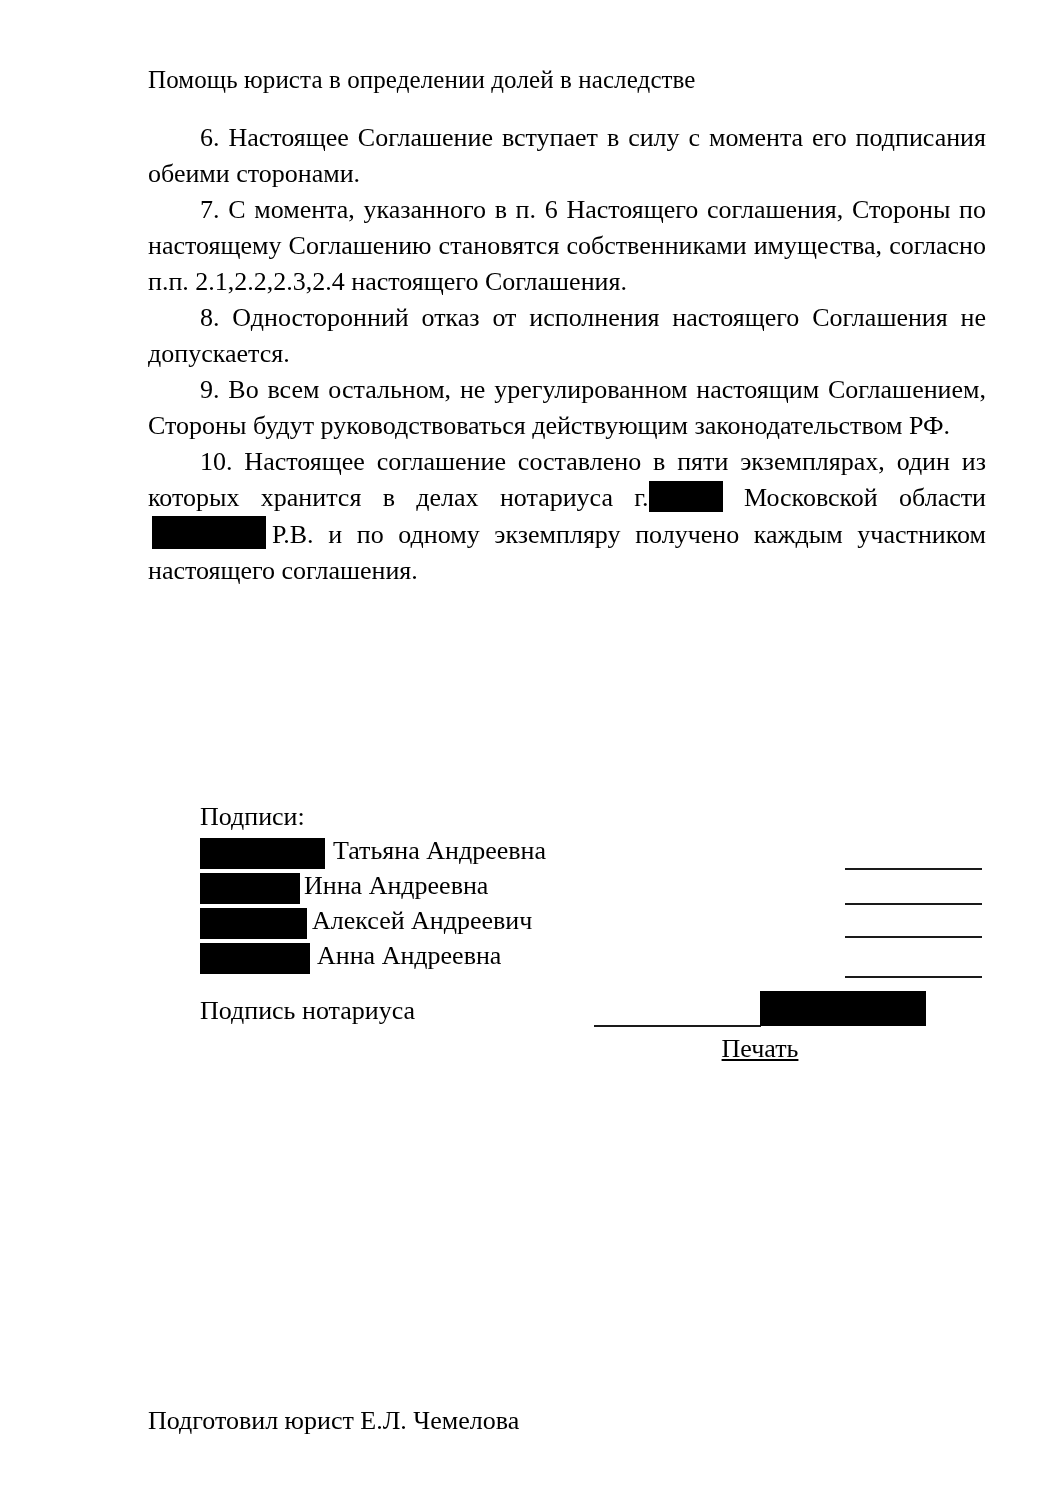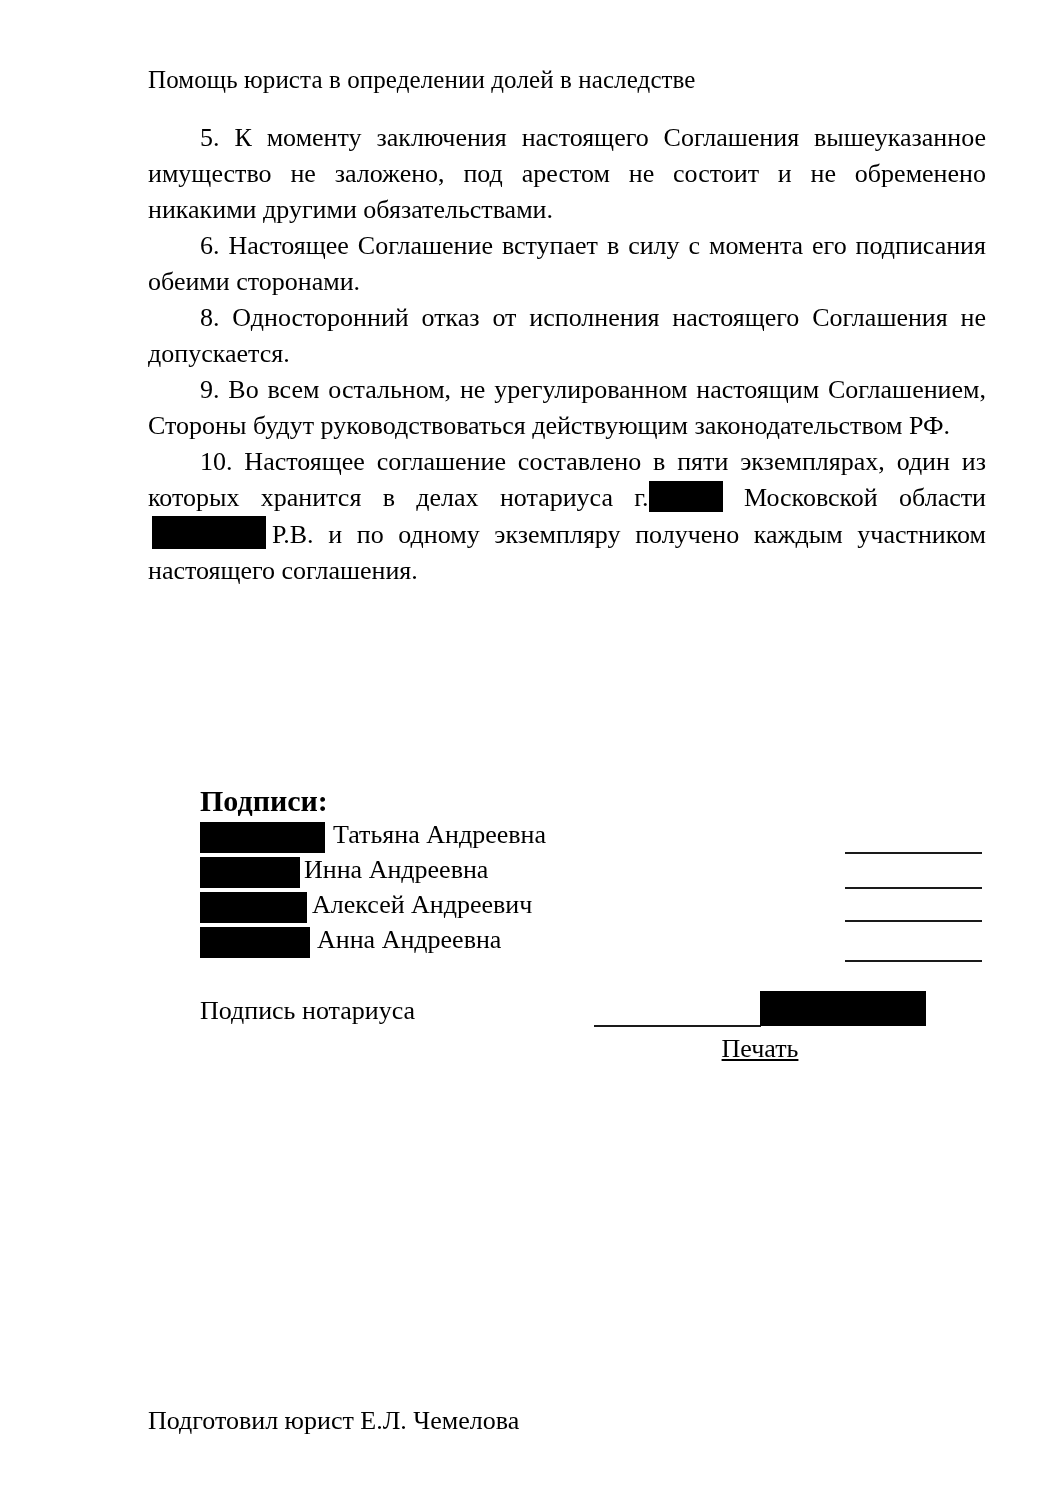--- a/index.html
+++ b/index.html
@@ -59,24 +59,24 @@
   .r-notary { width: 114px; height: 33px; margin: 0 6px 0 4px; }
 
   
   .sign-block {
     position: absolute;
     left: 200px;
     top: 786px;
     width: 786px;
   }
   .sign-title {
-    font-size: 30px;
+    font-size: 26px;
     line-height: 30px;
-    font-weight: bold;
-    margin: 0 0 4px 0;
+    font-weight: normal;
+    margin: 16px 0 4px 0;
   }
   .sign-row {
     position: relative;
     height: 35px;
   }
   .sign-redact {
     position: absolute;
     left: 0;
     top: 2px;
     height: 31px;
@@ -153,24 +153,24 @@
 </style>
 </head>
 <body>
 
 <div class="page">
 
   <div class="doc-header">Помощь юриста в определении долей в наследстве</div>
 
   <div class="body-block">
 
-    <p class="para">5. К моменту заключения настоящего Соглашения вышеуказанное имущество не заложено, под арестом не состоит и не обременено никакими другими обязательствами.</p>
 
     <p class="para">6. Настоящее Соглашение вступает в силу с момента его подписания обеими сторонами.</p>
 
+    <p class="para">7. С момента, указанного в п. 6 Настоящего соглашения, Стороны по настоящему Соглашению становятся собственниками имущества, согласно п.п. 2.1,2.2,2.3,2.4 настоящего Соглашения.</p>
 
     <p class="para">8. Односторонний отказ от исполнения настоящего Соглашения не допускается.</p>
 
     <p class="para">9. Во всем остальном, не урегулированном настоящим Соглашением, Стороны будут руководствоваться действующим законодательством РФ.</p>
 
     <p class="para"><span>10. Настоящее соглашение составлено в пяти экземплярах, один из которых хранится в делах нотариуса г.</span><span class="redact-inline r-city"></span> <span>Московской области</span><span class="redact-inline r-notary"></span><span>Р.В. и по одному экземпляру получено каждым участником настоящего соглашения.</span></p>
 
   </div>
 
   <div class="sign-block">

